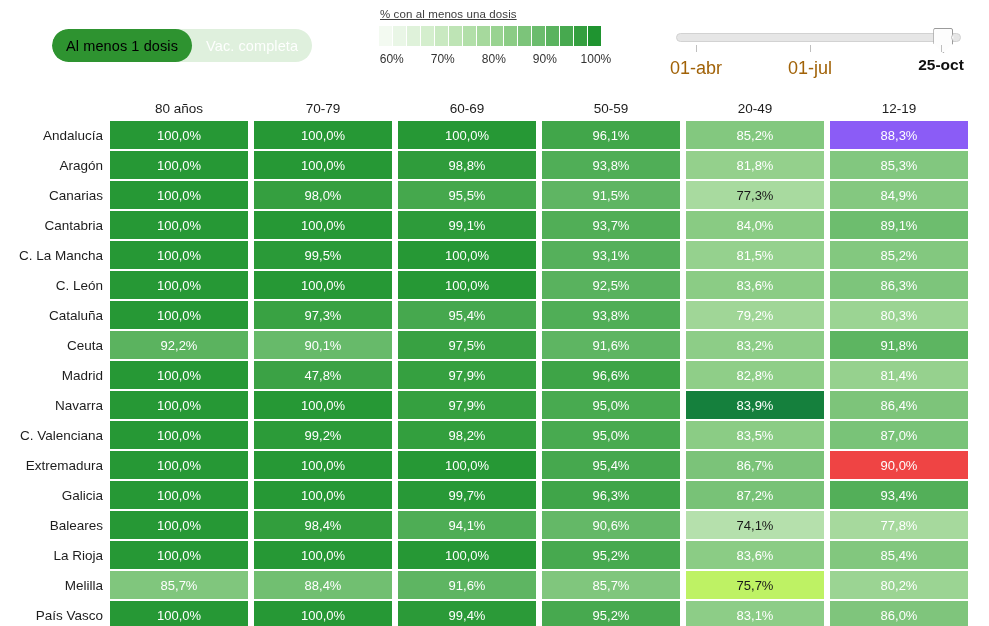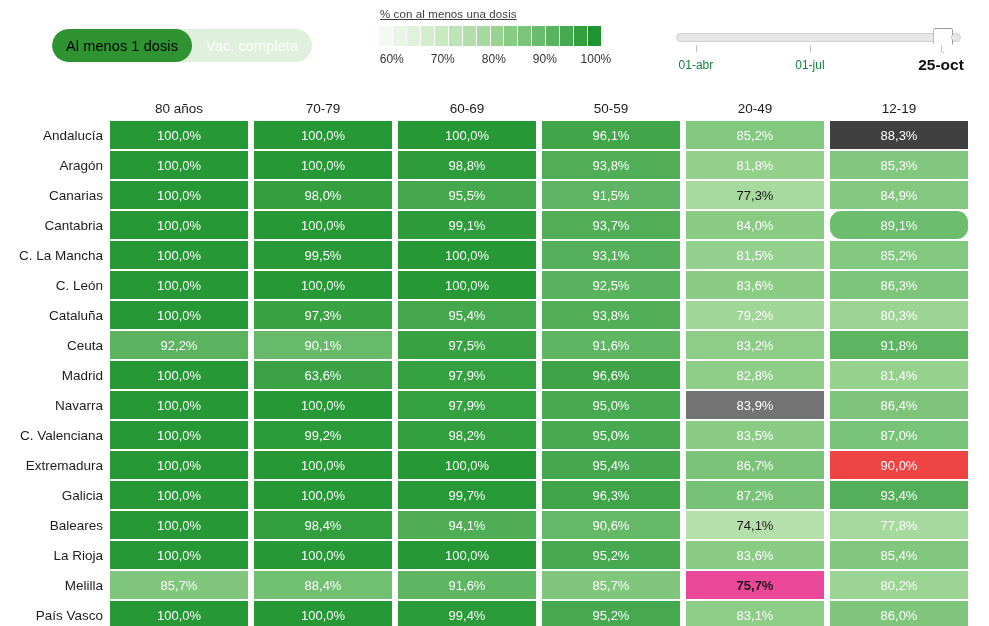--- a/index.html
+++ b/index.html
@@ -62,21 +62,21 @@
   }
   #slider-handle:after{
     content:"";position:absolute;right:-6px;top:5px;
     width:7px;height:7px;border-radius:50%;
     background:#fafafa;border:1px solid #bdbdbd;box-sizing:border-box;
   }
   #slider-ticks{position:relative;height:10px;margin-top:3px;}
   #slider-ticks i{position:absolute;top:0;width:1px;height:7px;background:#bfbfbf;}
   #slider-labels{position:relative;height:22px;margin-top:3px;}
   #slider-labels span{
-    position:absolute;top:0;font-size:12px;color:#15803d;
+    position:absolute;top:0;font-size:18px;color:#a16207;
     transform:translateX(-50%);white-space:nowrap;
   }
   #slider-labels span.current{
     color:#101010;font-weight:bold;font-size:15.5px;top:-2px;
   }
 
   
   #grid{position:absolute;left:0;top:96px;width:989px;}
   .hrow{display:flex;height:25px;align-items:center;}
   .rowlabels-spacer{width:110px;flex:0 0 110px;}
@@ -170,21 +170,21 @@
       <div class="colhead">12-19</div>
     </div>
   <div id="grid-body">
       <div class="drow">
         <div class="rowlabel">Andalucía</div>
         <div class="cell" style="background: rgb(38, 152, 53);">100,0%</div>
         <div class="cell" style="background: rgb(38, 152, 53);">100,0%</div>
         <div class="cell" style="background: rgb(38, 152, 53);">100,0%</div>
         <div class="cell" style="background: rgb(65, 166, 74);">96,1%</div>
         <div class="cell" style="background: rgb(131, 200, 127);">85,2%</div>
-        <div class="cell" style="background: #404040;">88,3%</div>
+        <div class="cell" style="background: #8b5cf6;">88,3%</div>
       </div>
       <div class="drow">
         <div class="rowlabel">Aragón</div>
         <div class="cell" style="background: rgb(38, 152, 53);">100,0%</div>
         <div class="cell" style="background: rgb(38, 152, 53);">100,0%</div>
         <div class="cell" style="background: rgb(47, 156, 59);">98,8%</div>
         <div class="cell" style="background: rgb(80, 174, 87);">93,8%</div>
         <div class="cell" style="background: rgb(148, 208, 140);">81,8%</div>
         <div class="cell" style="background: rgb(130, 199, 127);">85,3%</div>
       </div>
@@ -197,21 +197,21 @@
         <div class="cell dark-text" style="background: rgb(168, 218, 159);">77,3%</div>
         <div class="cell" style="background: rgb(132, 200, 128);">84,9%</div>
       </div>
       <div class="drow">
         <div class="rowlabel">Cantabria</div>
         <div class="cell" style="background: rgb(38, 152, 53);">100,0%</div>
         <div class="cell" style="background: rgb(38, 152, 53);">100,0%</div>
         <div class="cell" style="background: rgb(45, 155, 58);">99,1%</div>
         <div class="cell" style="background: rgb(81, 174, 87);">93,7%</div>
         <div class="cell" style="background: rgb(137, 203, 131);">84,0%</div>
-        <div class="cell" style="background: rgb(109, 189, 110); border-radius: 11px;">89,1%</div>
+        <div class="cell" style="background: rgb(109, 189, 110);">89,1%</div>
       </div>
       <div class="drow">
         <div class="rowlabel">C. La Mancha</div>
         <div class="cell" style="background: rgb(38, 152, 53);">100,0%</div>
         <div class="cell" style="background: rgb(42, 154, 56);">99,5%</div>
         <div class="cell" style="background: rgb(38, 152, 53);">100,0%</div>
         <div class="cell" style="background: rgb(85, 176, 91);">93,1%</div>
         <div class="cell" style="background: rgb(149, 209, 142);">81,5%</div>
         <div class="cell" style="background: rgb(131, 200, 127);">85,2%</div>
       </div>
@@ -238,33 +238,33 @@
         <div class="cell" style="background: rgb(91, 179, 95);">92,2%</div>
         <div class="cell" style="background: rgb(103, 186, 106);">90,1%</div>
         <div class="cell" style="background: rgb(56, 161, 66);">97,5%</div>
         <div class="cell" style="background: rgb(94, 181, 98);">91,6%</div>
         <div class="cell" style="background: rgb(141, 205, 135);">83,2%</div>
         <div class="cell" style="background: rgb(93, 181, 97);">91,8%</div>
       </div>
       <div class="drow">
         <div class="rowlabel">Madrid</div>
         <div class="cell" style="background: rgb(38, 152, 53);">100,0%</div>
-        <div class="cell" style="background: rgb(59, 162, 69);">63,6%</div>
+        <div class="cell" style="background: rgb(59, 162, 69);">47,8%</div>
         <div class="cell" style="background: rgb(53, 160, 64);">97,9%</div>
         <div class="cell" style="background: rgb(62, 164, 71);">96,6%</div>
         <div class="cell" style="background: rgb(143, 206, 136);">82,8%</div>
         <div class="cell" style="background: rgb(150, 209, 142);">81,4%</div>
       </div>
       <div class="drow">
         <div class="rowlabel">Navarra</div>
         <div class="cell" style="background: rgb(38, 152, 53);">100,0%</div>
         <div class="cell" style="background: rgb(38, 152, 53);">100,0%</div>
         <div class="cell" style="background: rgb(53, 160, 64);">97,9%</div>
         <div class="cell" style="background: rgb(72, 170, 80);">95,0%</div>
-        <div class="cell" style="background: #737373;">83,9%</div>
+        <div class="cell" style="background: #15803d;">83,9%</div>
         <div class="cell" style="background: rgb(125, 196, 122);">86,4%</div>
       </div>
       <div class="drow">
         <div class="rowlabel">C. Valenciana</div>
         <div class="cell" style="background: rgb(38, 152, 53);">100,0%</div>
         <div class="cell" style="background: rgb(44, 155, 57);">99,2%</div>
         <div class="cell" style="background: rgb(51, 159, 62);">98,2%</div>
         <div class="cell" style="background: rgb(72, 170, 80);">95,0%</div>
         <div class="cell" style="background: rgb(139, 204, 133);">83,5%</div>
         <div class="cell" style="background: rgb(121, 195, 120);">87,0%</div>
@@ -304,21 +304,21 @@
         <div class="cell" style="background: rgb(71, 169, 79);">95,2%</div>
         <div class="cell" style="background: rgb(139, 204, 133);">83,6%</div>
         <div class="cell" style="background: rgb(130, 199, 126);">85,4%</div>
       </div>
       <div class="drow">
         <div class="rowlabel">Melilla</div>
         <div class="cell" style="background: rgb(128, 198, 125);">85,7%</div>
         <div class="cell" style="background: rgb(113, 191, 113);">88,4%</div>
         <div class="cell" style="background: rgb(94, 181, 98);">91,6%</div>
         <div class="cell" style="background: rgb(128, 198, 125);">85,7%</div>
-        <div class="cell dark-text" style="background: #ec4899; font-weight: bold;">75,7%</div>
+        <div class="cell dark-text" style="background: #bef264;">75,7%</div>
         <div class="cell" style="background: rgb(155, 212, 147);">80,2%</div>
       </div>
       <div class="drow">
         <div class="rowlabel">País Vasco</div>
         <div class="cell" style="background: rgb(38, 152, 53);">100,0%</div>
         <div class="cell" style="background: rgb(38, 152, 53);">100,0%</div>
         <div class="cell" style="background: rgb(43, 154, 56);">99,4%</div>
         <div class="cell" style="background: rgb(71, 169, 79);">95,2%</div>
         <div class="cell" style="background: rgb(141, 205, 135);">83,1%</div>
         <div class="cell" style="background: rgb(127, 197, 124);">86,0%</div>

